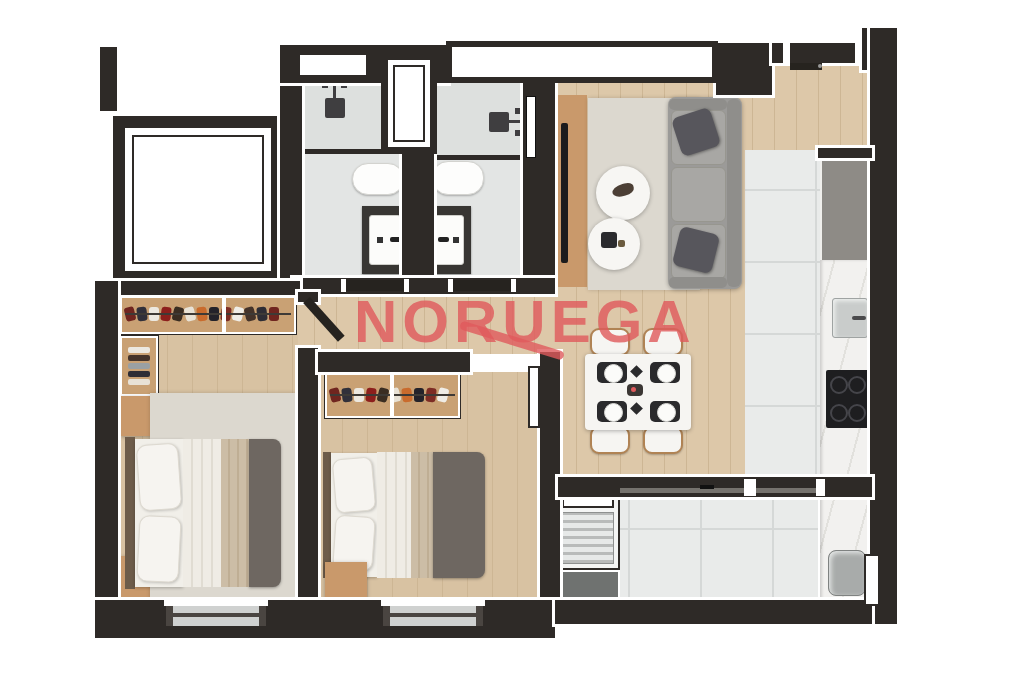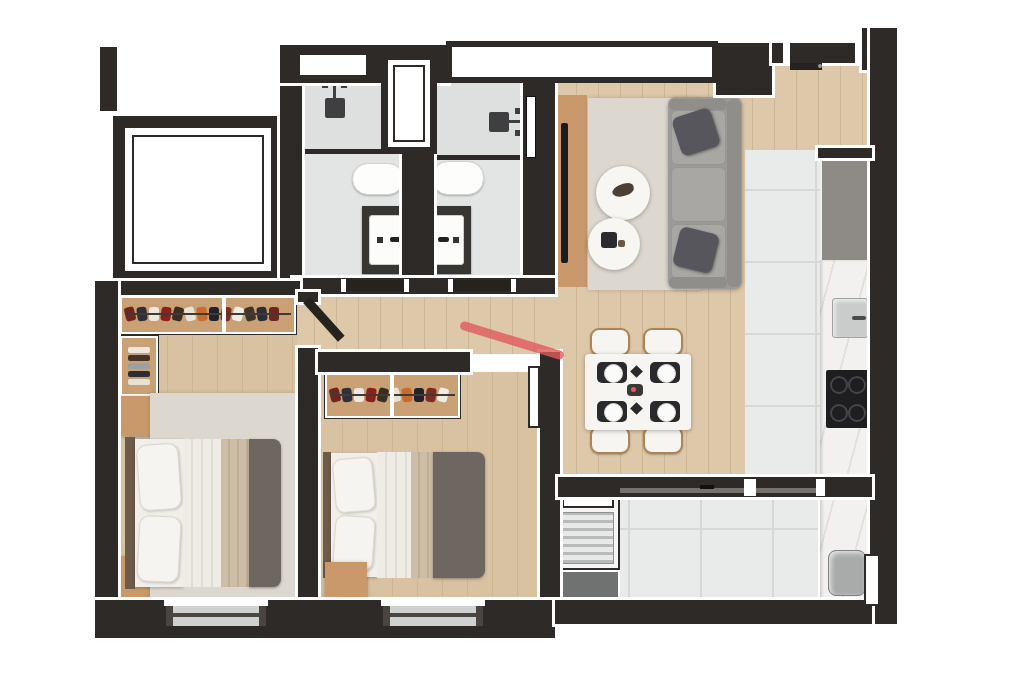--- a/index.html
+++ b/index.html
@@ -263,15 +263,16 @@
   <div class="a wdetail" style="left:166px;top:613px;width:100px;height:4px;background:#4a4541;"></div>
   <div class="a wdetail" style="left:166px;top:606px;width:7px;height:20px;background:#4a4541;"></div>
   <div class="a wdetail" style="left:259px;top:606px;width:7px;height:20px;background:#4a4541;"></div>
 
   <div class="a wdetail" style="left:381px;top:598px;width:104px;height:8px;background:#fff;"></div>
   <div class="a wdetail" style="left:383px;top:606px;width:100px;height:20px;background:#cfd1d0;"></div>
   <div class="a wdetail" style="left:383px;top:613px;width:100px;height:4px;background:#4a4541;"></div>
   <div class="a wdetail" style="left:383px;top:606px;width:7px;height:20px;background:#4a4541;"></div>
   <div class="a wdetail" style="left:476px;top:606px;width:7px;height:20px;background:#4a4541;"></div>
 
+  <div class="a mark wm-text" style="left:354px;top:292px;">NORUEGA</div>
   <div class="a mark wm-tail" style="left:458px;top:336px;width:108px;height:9px;"></div>
 
 </div>
 
 </body></html>

